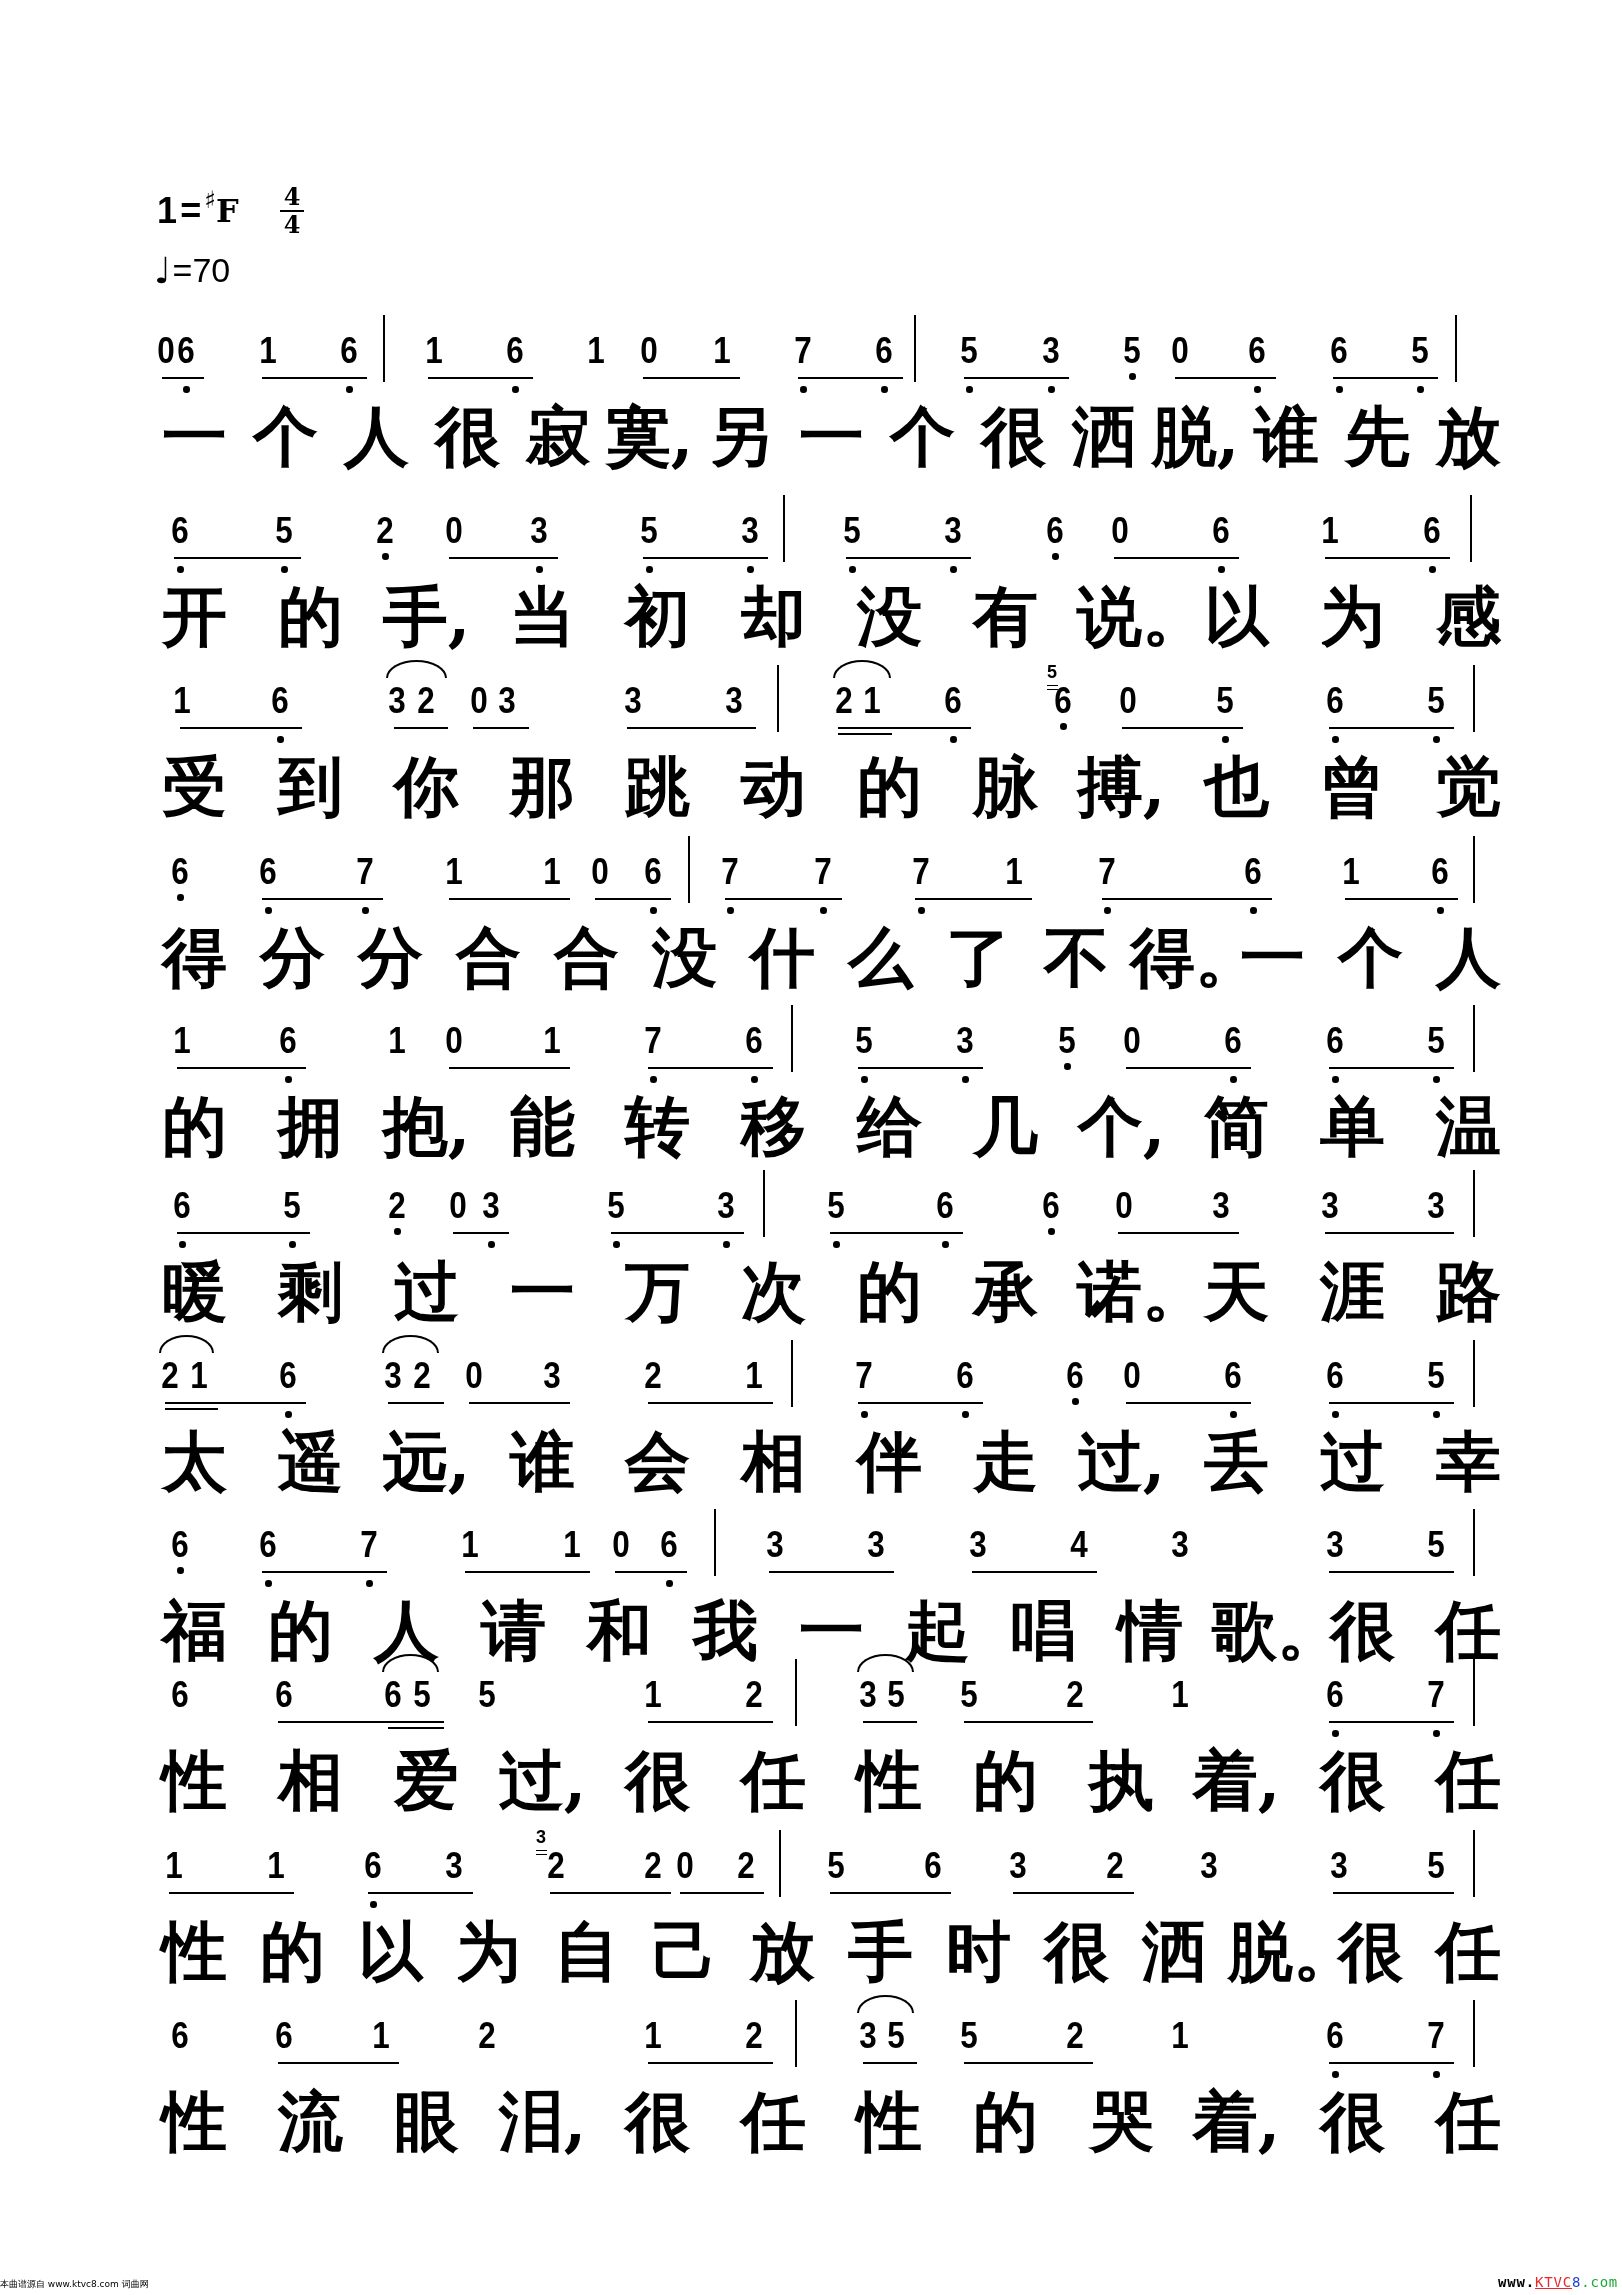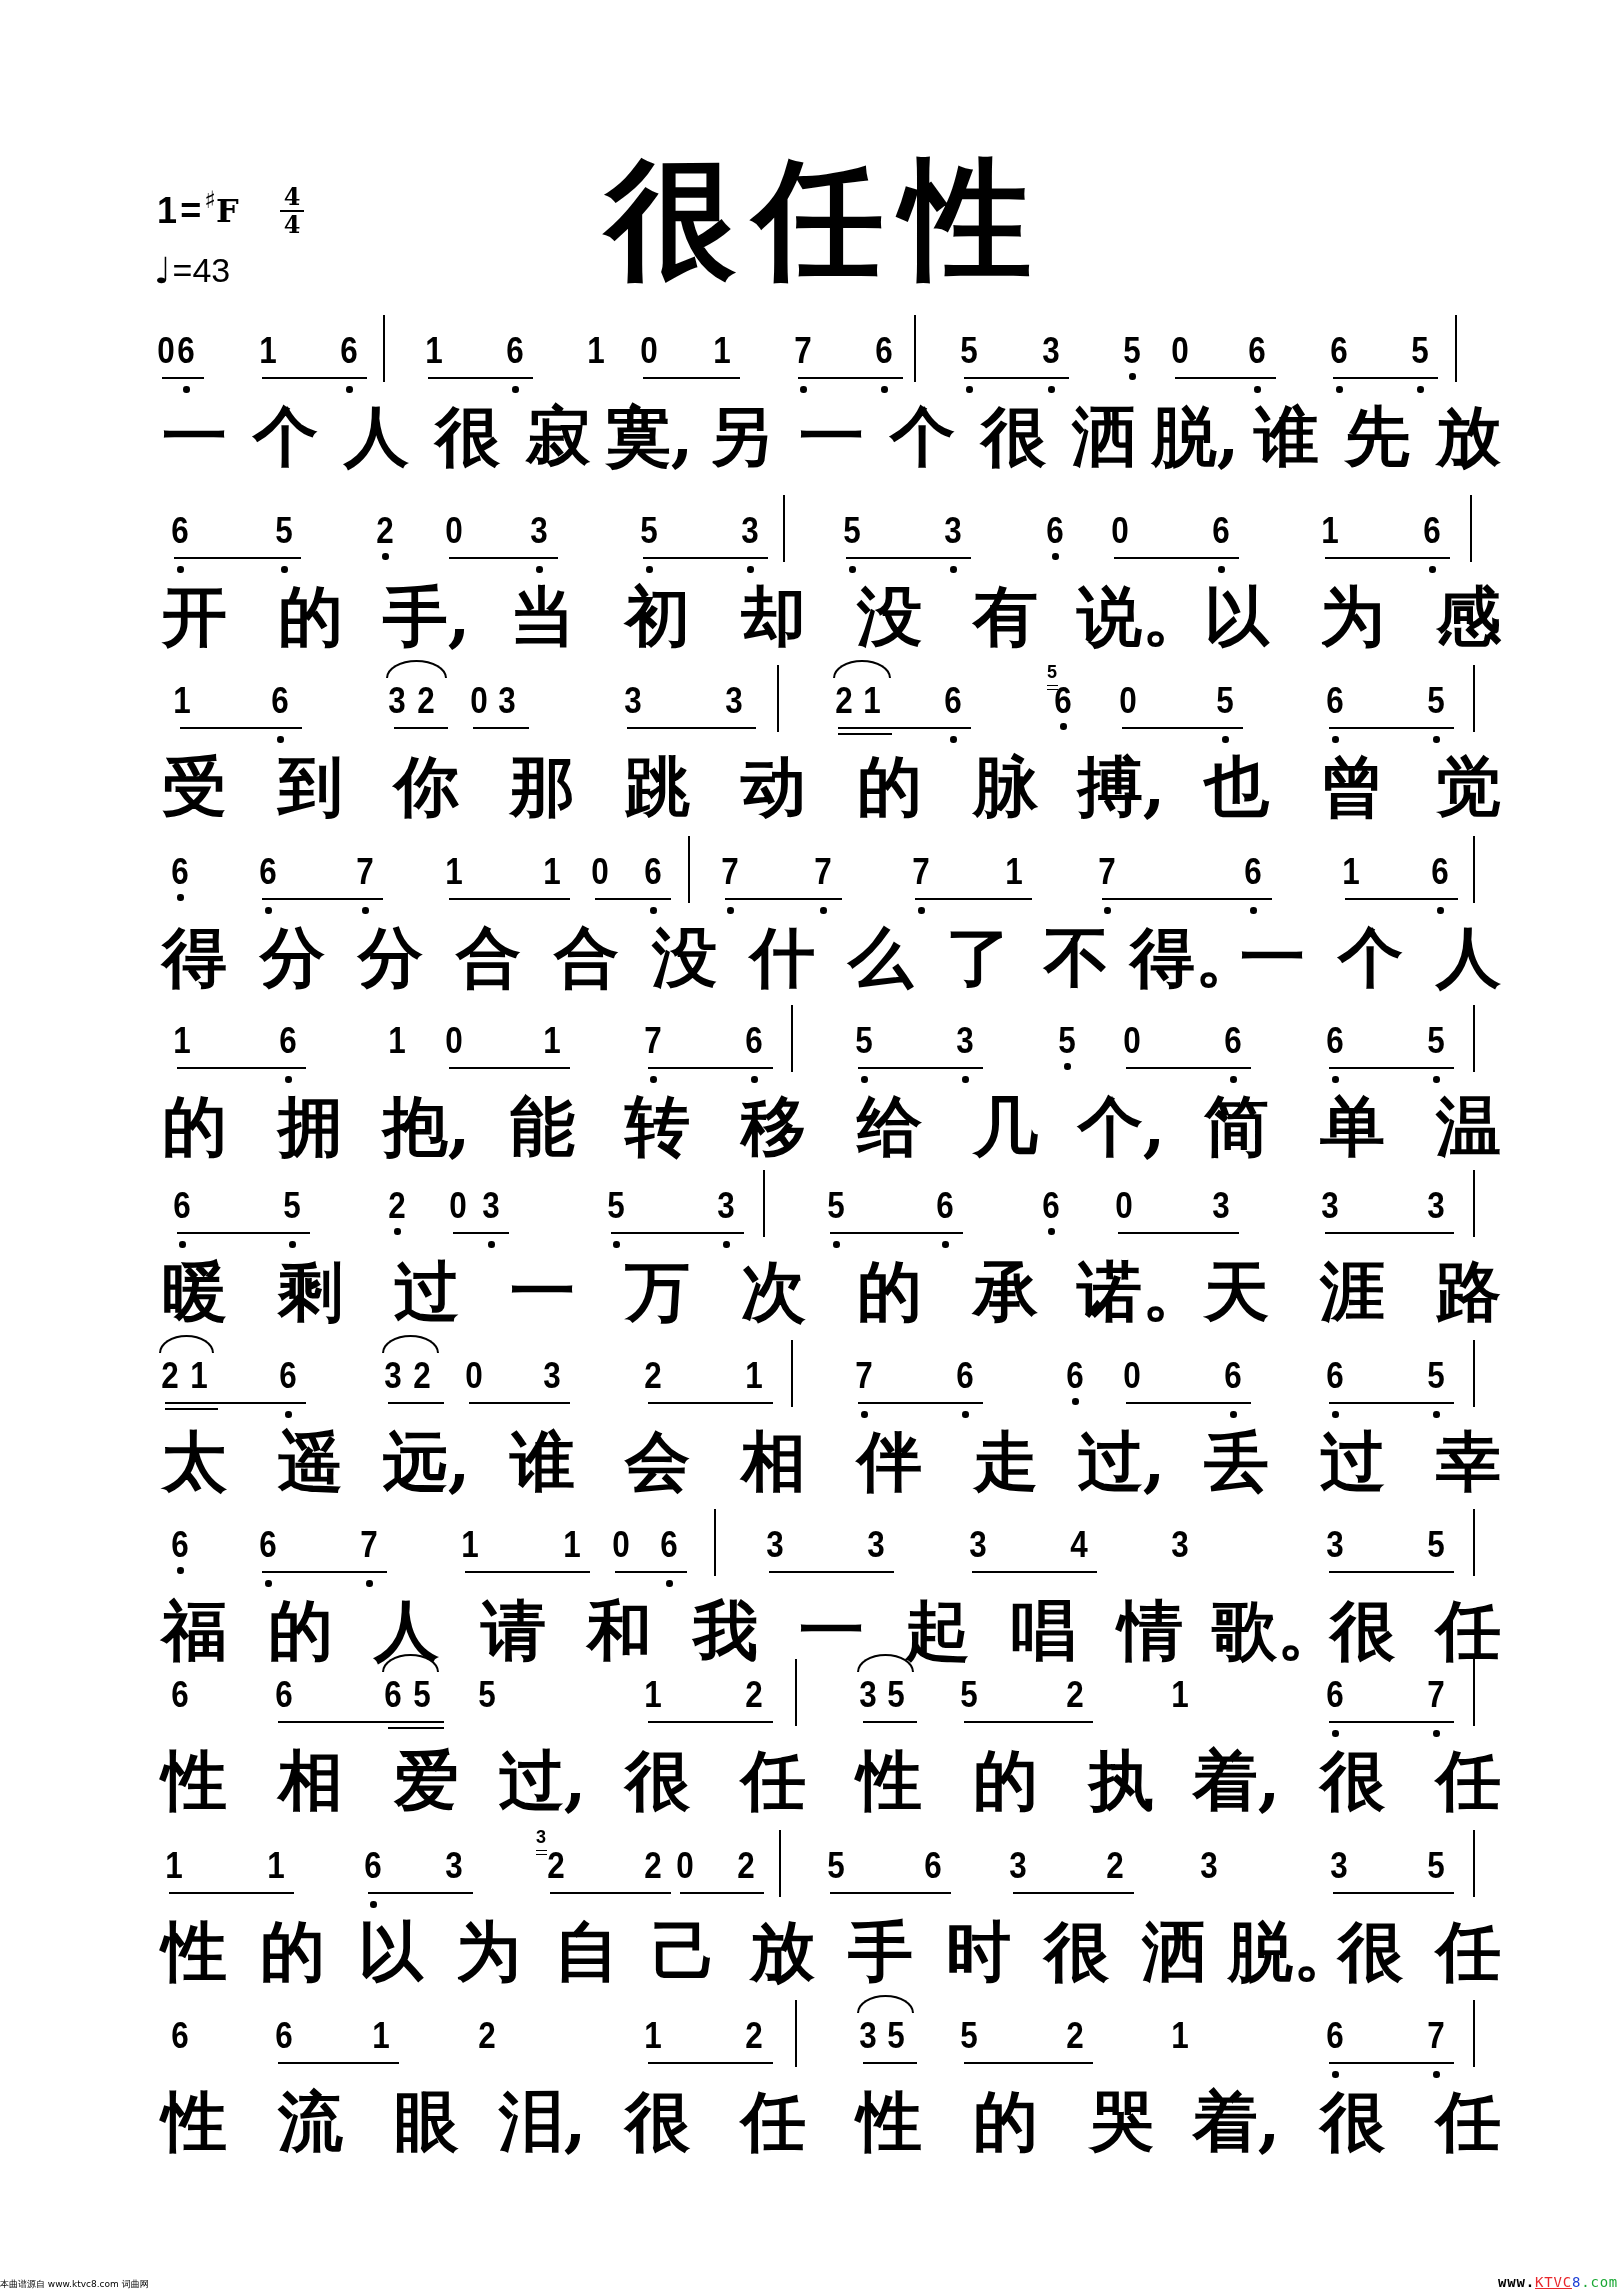--- a/index.html
+++ b/index.html
@@ -49,24 +49,23 @@
     <span class="letter">F</span>
   </div>
   <div class="timesig">
     <span>4</span>
     <span class="bar"></span>
     <span>4</span>
   </div>
   <div class="tempo">
     <span class="qn">♩</span>
     <span>=</span>
-    <span>43</span>
+    <span>70</span>
   </div>
 
-  <div class="title">很任性</div>
 
 
   <div id="rows">
       <div class="row" style="top: 315px;">
         <div class="notes">
           <span class="note" style="left: 150px;">0</span>
           <span class="note" style="left: 170px;">6</span>
           <span class="dot" style="left: 183px; top: 71px;"></span>
           <span class="note" style="left: 252px;">1</span>
           <span class="note" style="left: 333px;">6</span>

